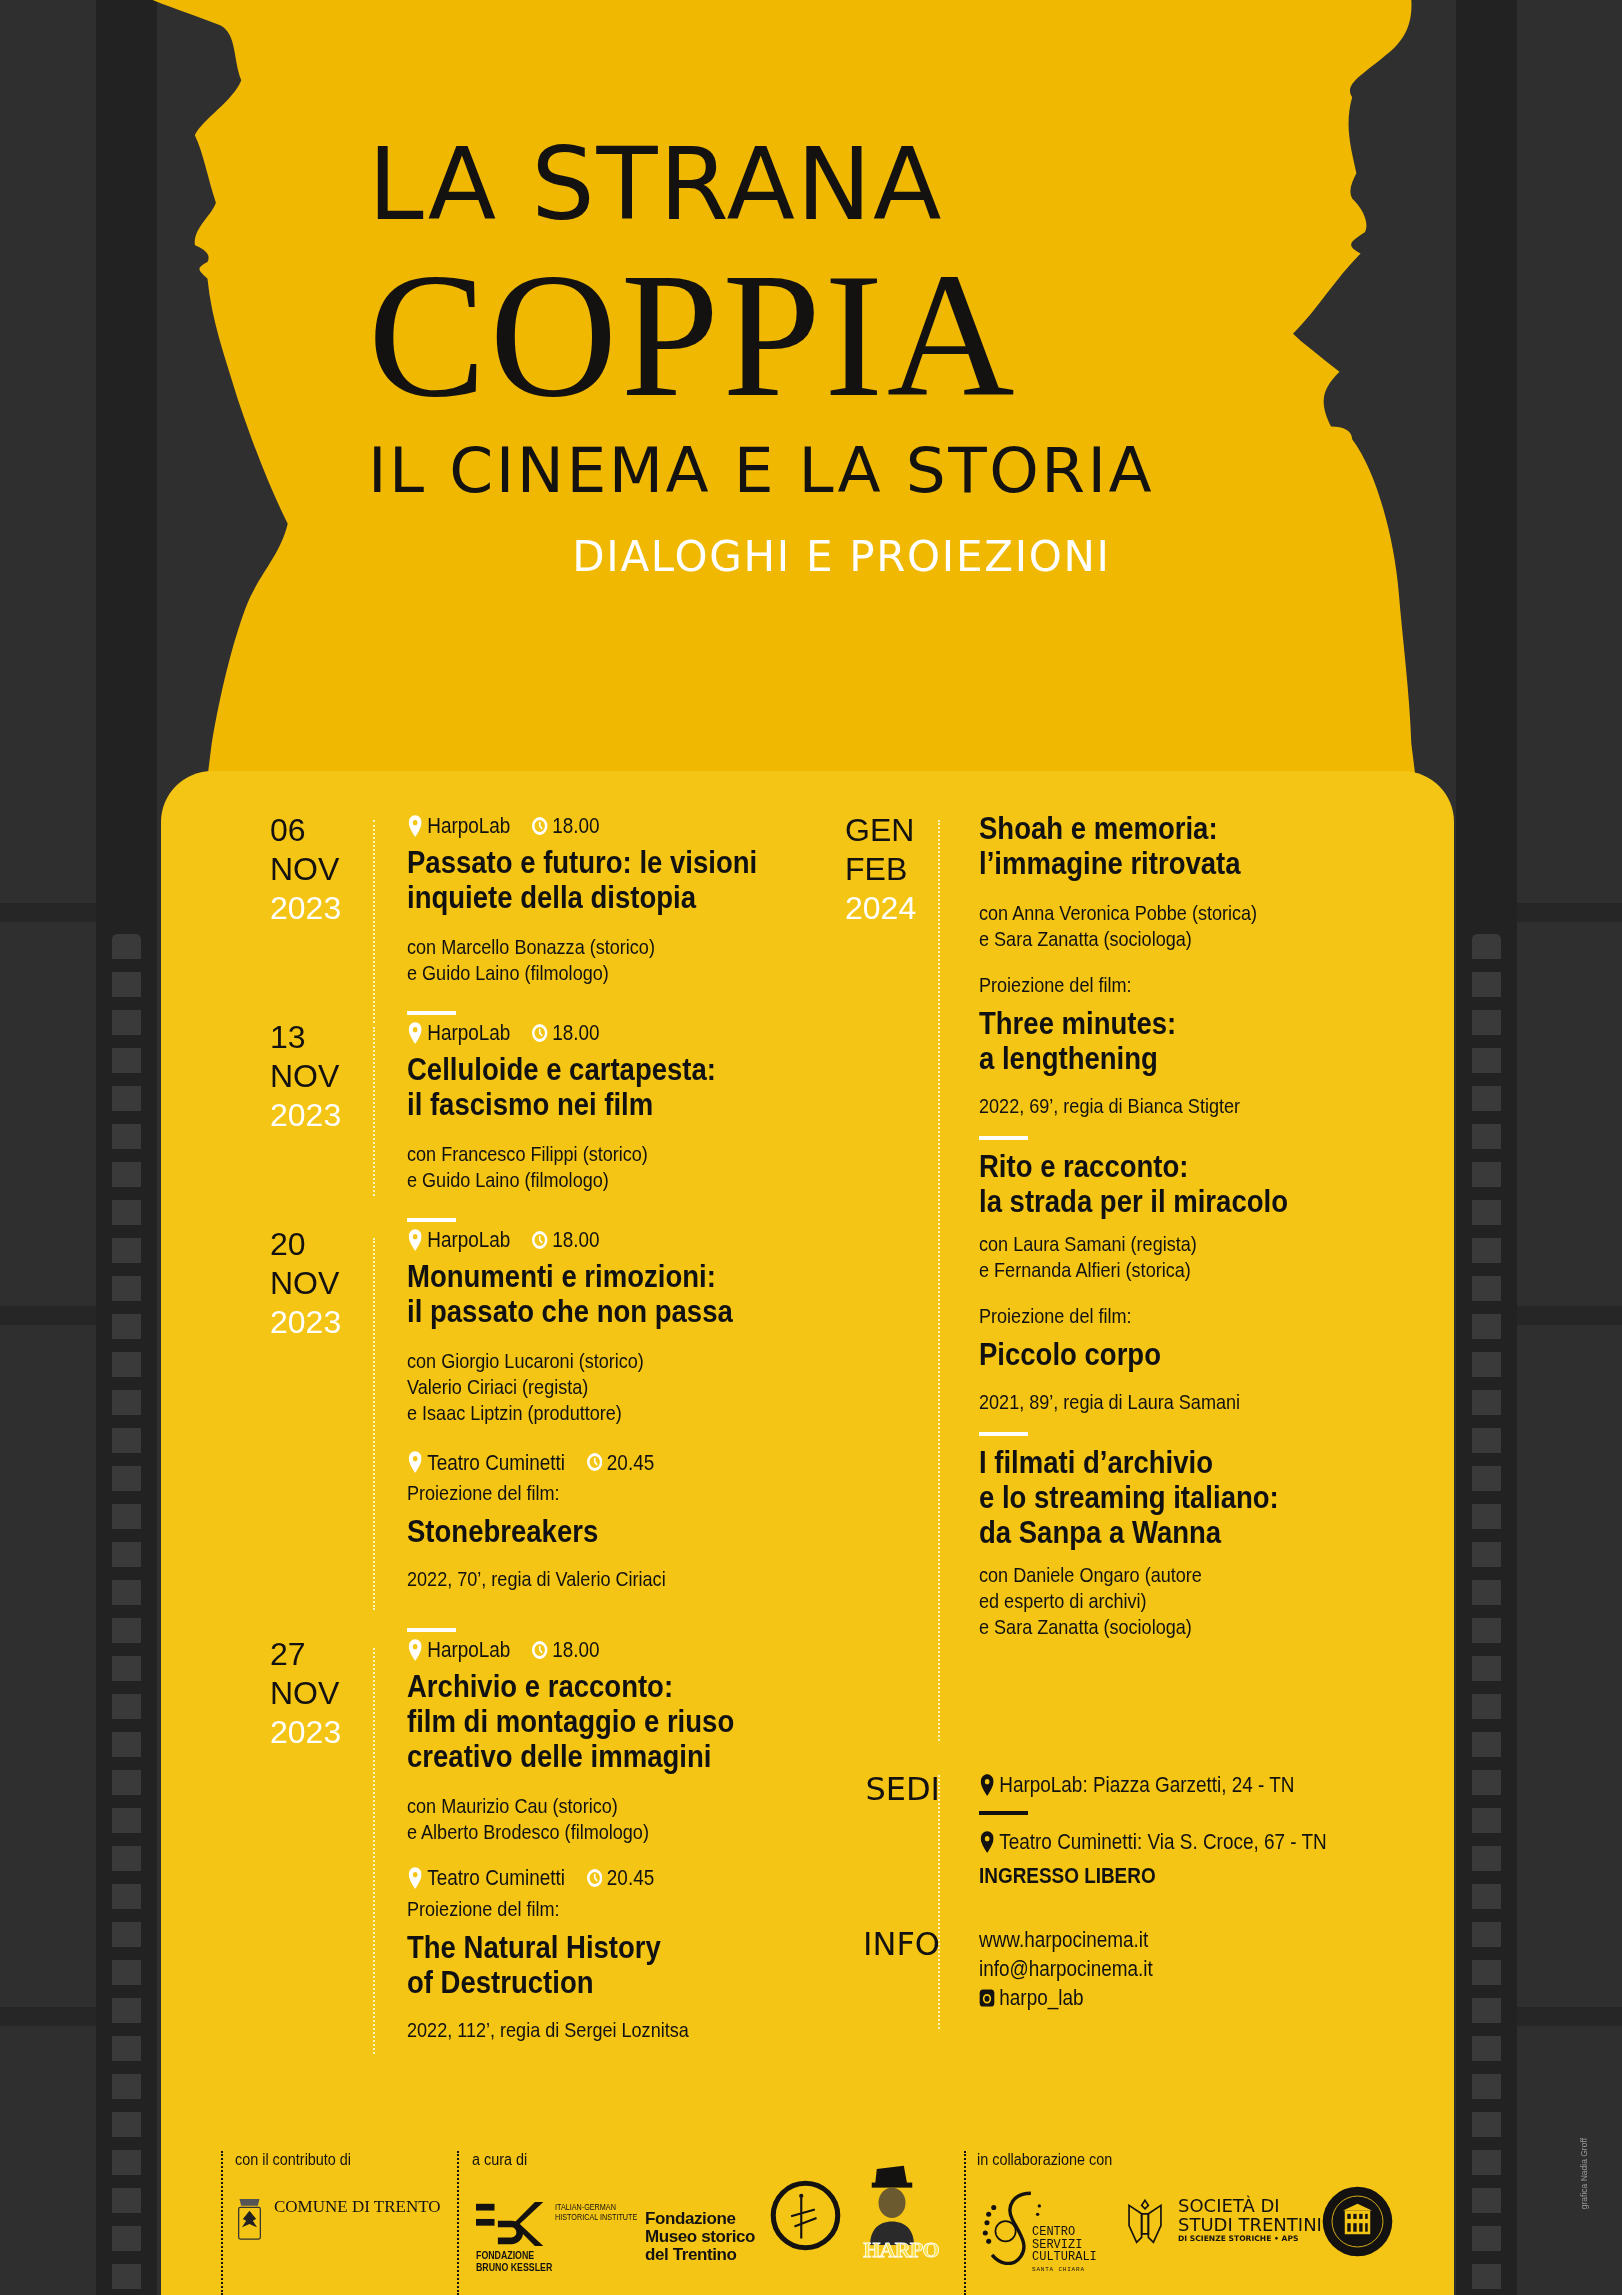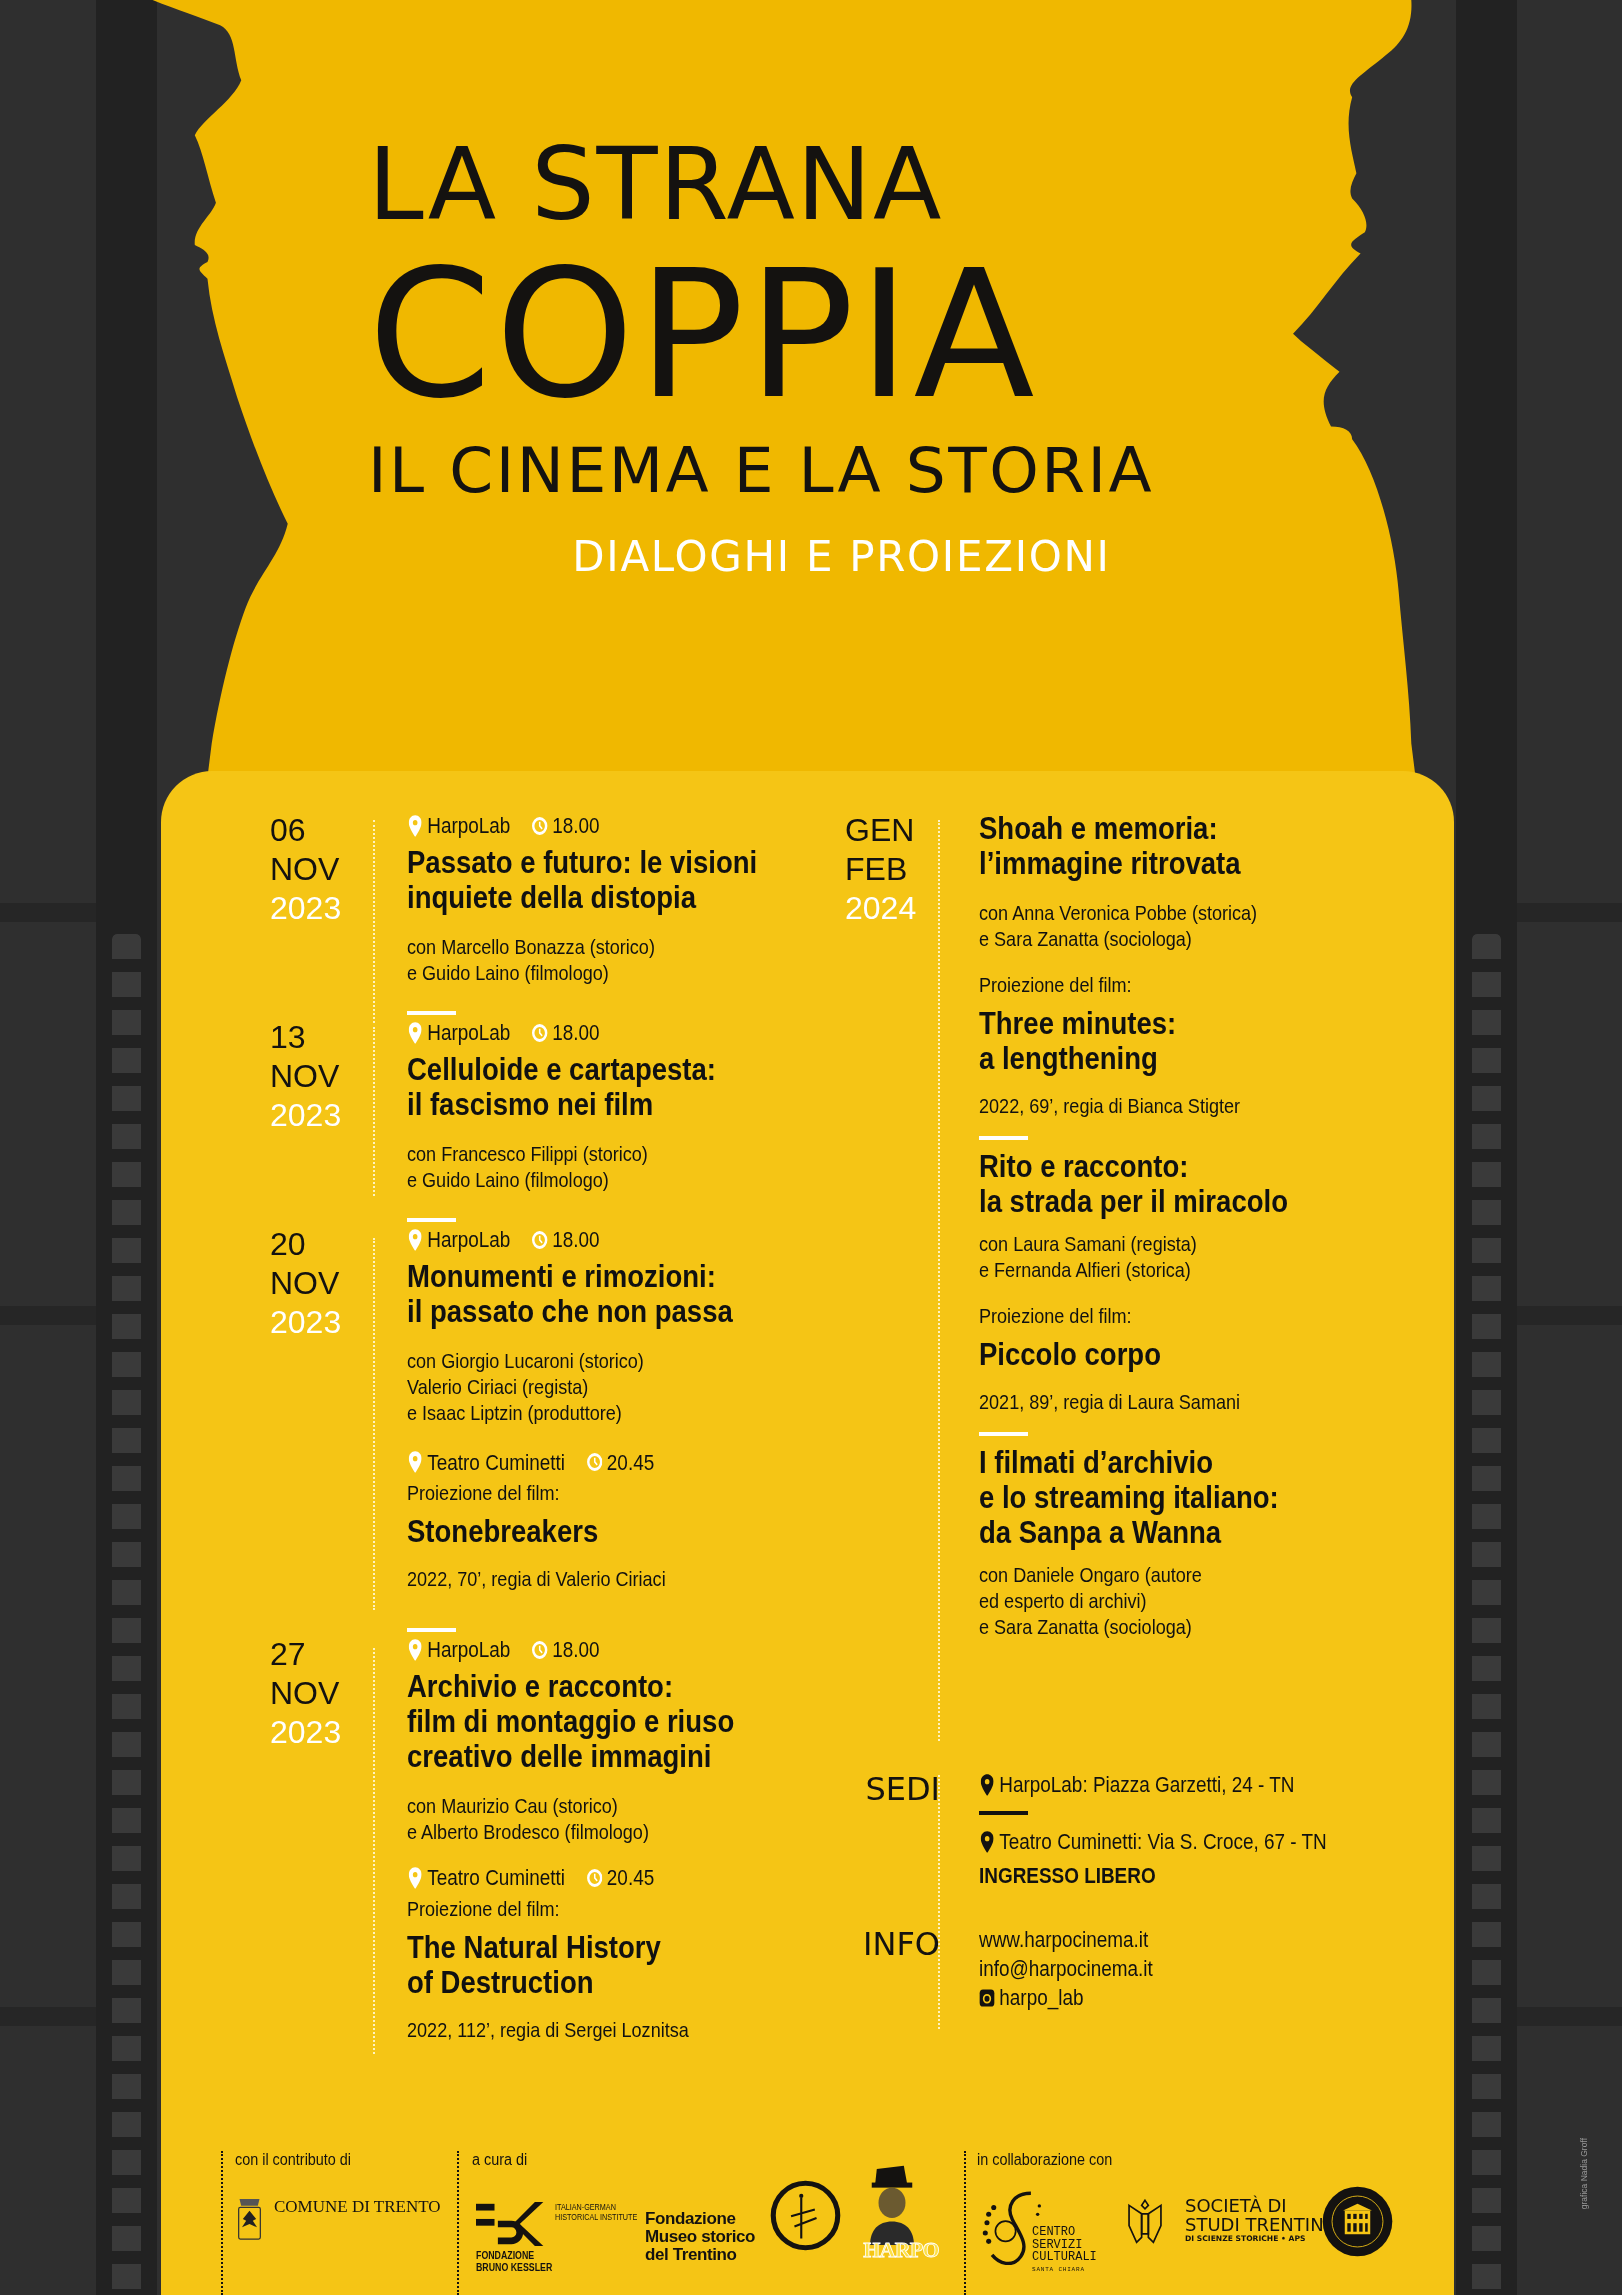--- a/index.html
+++ b/index.html
@@ -40,21 +40,21 @@
     background: #f5c515;
     border-radius: 51px 51px 0 0;
   }
   
   .title-block { position: absolute; left: 368px; top: 135px; width: 947px; }
   .title-line {
     font-family: "DejaVu Sans", sans-serif;
     color: #141210; line-height: 1; letter-spacing: 1.7px;
   }
   .t1 { font-size: 100px; font-weight: normal; }
-  .t2 { font-size: 177px; font-weight: normal; margin-top: 12px; letter-spacing: 3.4px; }
+  .t2 { font-size: 177px; font-weight: normal; margin-top: 12px; letter-spacing: 3.4px; font-family: Liberation Serif, serif; }
   .t3 { font-size: 63px; font-weight: normal; margin-top: 15px; letter-spacing: 2.5px; }
   .t4 { font-size: 42px; font-weight: normal; color: #fff; margin-top: 34px; letter-spacing: 1.7px; text-align: center; }
   
   .col { position: absolute; }
   .col-left { left: 270px; top: 811px; width: 541px; }
   .col-right { left: 845px; top: 811px; width: 541px; }
   .vline {
     position: absolute; width: 0; border-left: 2.5px dotted #fff3c0;
   }
   .event { position: absolute; left: 0; width: 100%; }
@@ -517,21 +517,21 @@
       <circle cx="70" cy="20" r="2" fill="#141210"></circle>
     </svg>
     <div style="position:absolute;left:52px;top:37px;font-family:Liberation Mono, monospace;font-size:12px;line-height:12.7px;font-variant:small-caps">
       <div>CENTRO</div>
       <div>SERVIZI</div>
       <div>CULTURALI</div>
       <div style="font-size:6px;letter-spacing:0.8px">SANTA CHIARA</div>
     </div>
   </div>
 
-  <div class="logo" style="left:1124px;top:2197px;display:flex;align-items:flex-start;gap:19px">
+  <div class="logo" style="left:1124px;top:2197px;display:flex;align-items:flex-start;gap:12px">
     <svg width="42" height="47" viewBox="0 0 50 56">
       <path d="M25 4l4 6-4 4-4-4zM6 10l15 10v28l-6 6-9-20zM44 10L29 20v28l6 6 9-20z" fill="none" stroke="#141210" stroke-width="2"></path>
       <path d="M21 20h8v24h-8z" fill="none" stroke="#141210" stroke-width="2"></path>
     </svg>
     <div style="font-size:18px;line-height:18.6px;font-family:'DejaVu Sans',sans-serif">
       <div>SOCIETÀ DI</div>
       <div>STUDI TRENTINI</div>
       <div style="font-size:7.6px;font-weight:bold;line-height:10px">DI SCIENZE STORICHE • APS</div>
     </div>
   </div>

